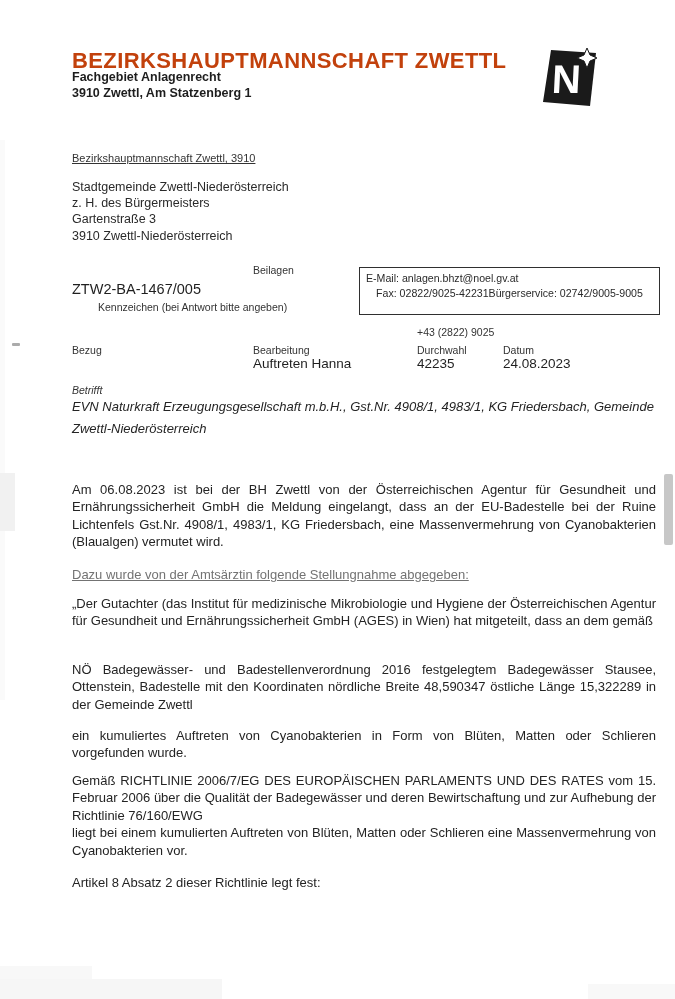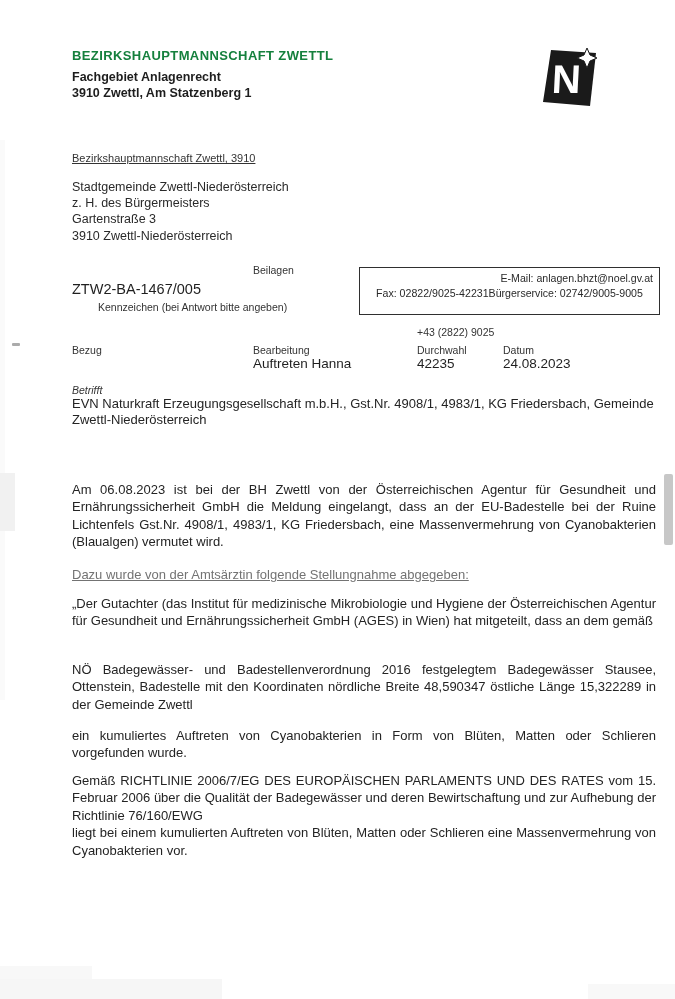--- a/index.html
+++ b/index.html
@@ -8,59 +8,59 @@
     width: 675px;
     height: 999px;
     background: #ffffff;
     font-family: "Liberation Sans", sans-serif;
     color: #262626;
     overflow: hidden;
   }
   .abs { position: absolute; }
 
   
-  .lh-title { left: 72px; top: 48px; font-size: 13px; font-weight: bold; letter-spacing: 0.4px; color: #15803d; }
+  .lh-title { left: 72px; top: 48px; font-size: 22px; font-weight: bold; letter-spacing: 0.4px; color: #c2410c; }
   .lh-dept  { left: 72px; top: 70px; font-size: 12.5px; font-weight: bold; color: #1d1d1d; }
   .lh-addr  { left: 72px; top: 86px; font-size: 12.5px; font-weight: bold; color: #1d1d1d; }
   .logo-wrap { left: 541px; top: 48px; width: 58px; height: 60px; }
 
   .sender-line { left: 72px; top: 152px; font-size: 11px; text-decoration: underline; color: #333; }
 
   .recipient { left: 72px; top: 179px; font-size: 12.5px; line-height: 16.2px; color: #2a2a2a; }
 
   .label-sm { font-size: 10.5px; color: #333; }
   .beilagen { left: 253px; top: 264px; }
 
   .contact-box {
     left: 359px; top: 267px; width: 301px; height: 48px;
     border: 1.3px solid #2f2f2f;
     font-size: 10.6px; color: #2a2a2a;
     padding: 3px 6px 0 6px;
     box-sizing: border-box;
     line-height: 14.5px;
   }
-  .cb-line1 { text-align: right; }
+  .cb-line1 { text-align: left; }
   .cb-line2, .cb-line3 { display: flex; justify-content: center; }
 
   .kennzeichen-value { left: 72px; top: 281px; font-size: 14.5px; color: #1f1f1f; }
   .kennzeichen-label { left: 72px; top: 301px; padding-left: 26px; }
 
   .fold-mark { left: 12px; top: 343px; width: 8px; height: 3px; background: #8f8f8f; opacity: 0.75; border-radius: 1px; }
 
   .bezug-label { left: 72px; top: 344px; }
   .bearb-label { left: 253px; top: 344px; }
   .phone-prefix { left: 417px; top: 326px; font-size: 10.5px; color: #333; }
   .durchwahl-label { left: 417px; top: 344px; }
   .datum-label { left: 503px; top: 344px; }
   .bearb-value { left: 253px; top: 356px; font-size: 13.5px; color: #1f1f1f; }
   .durchwahl-value { left: 417px; top: 356px; font-size: 13.5px; color: #1f1f1f; }
   .datum-value { left: 503px; top: 356px; font-size: 13.5px; color: #1f1f1f; }
 
   .betrifft-label { left: 72px; top: 384px; font-style: italic; }
-  .subject { left: 72px; top: 396px; width: 584px; font-size: 13px; line-height: 16px; color: #242424; }
+  .subject { left: 72px; top: 396px; width: 584px; font-size: 13px; line-height: 22px; color: #242424; font-style: italic; }
   .salutation { left: 72px; top: 447px; font-size: 13px; color: #242424; }
 
   .para {
     left: 72px; width: 584px;
     font-size: 13px; line-height: 17.4px; color: #242424;
     text-align: justify;
   }
   .p1 { top: 481px; }
   .statement-heading { left: 72px; top: 567px; font-size: 13px; color: #737373; text-decoration: underline; }
   .p2 { top: 595px; }
@@ -139,20 +139,21 @@
 
   <div class="abs para p3">NÖ Badegewässer- und Badestellenverordnung 2016 festgelegtem Badegewässer Stausee, Ottenstein, Badestelle mit den Koordinaten nördliche Breite 48,590347 östliche Länge 15,322289 in der Gemeinde Zwettl</div>
 
   <div class="abs para p4">ein kumuliertes Auftreten von Cyanobakterien in Form von Blüten, Matten oder Schlieren vorgefunden wurde.</div>
 
   <div class="abs para p5">
     <div>Gemäß RICHTLINIE 2006/7/EG DES EUROPÄISCHEN PARLAMENTS UND DES RATES vom 15. Februar 2006 über die Qualität der Badegewässer und deren Bewirtschaftung und zur Aufhebung der Richtlinie 76/160/EWG</div>
     <div>liegt bei einem kumulierten Auftreten von Blüten, Matten oder Schlieren eine Massenvermehrung von Cyanobakterien vor.</div>
   </div>
 
+  <div class="abs p6">Artikel 8 Absatz 2 dieser Richtlinie legt fest:</div>
 
   <div class="abs scrollbar-thumb"></div>
   <div class="abs edge-strip-left"></div>
   <div class="abs edge-smudge-left"></div>
   <div class="abs bottom-shade-a"></div>
   <div class="abs bottom-shade-b"></div>
   <div class="abs bottom-shade-c"></div>
 
 </div>
 

